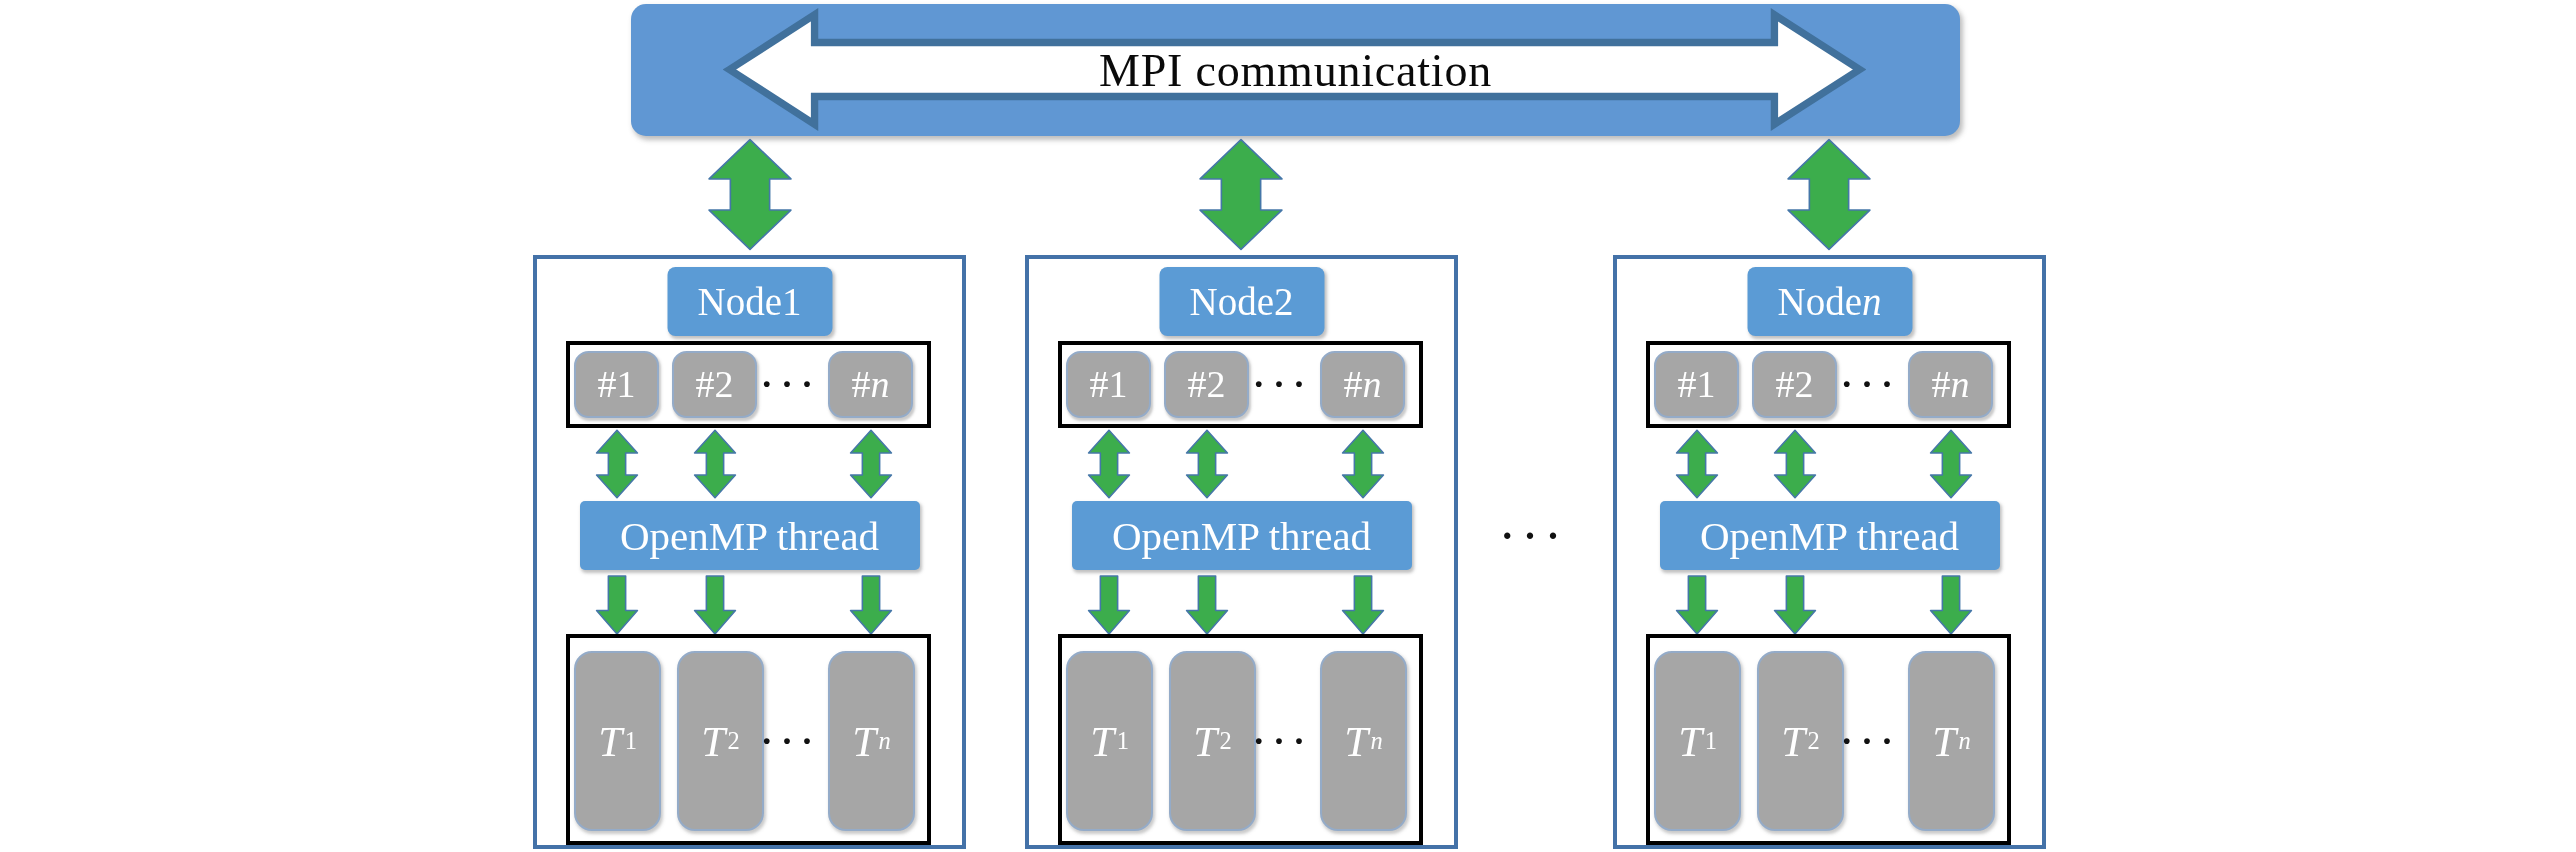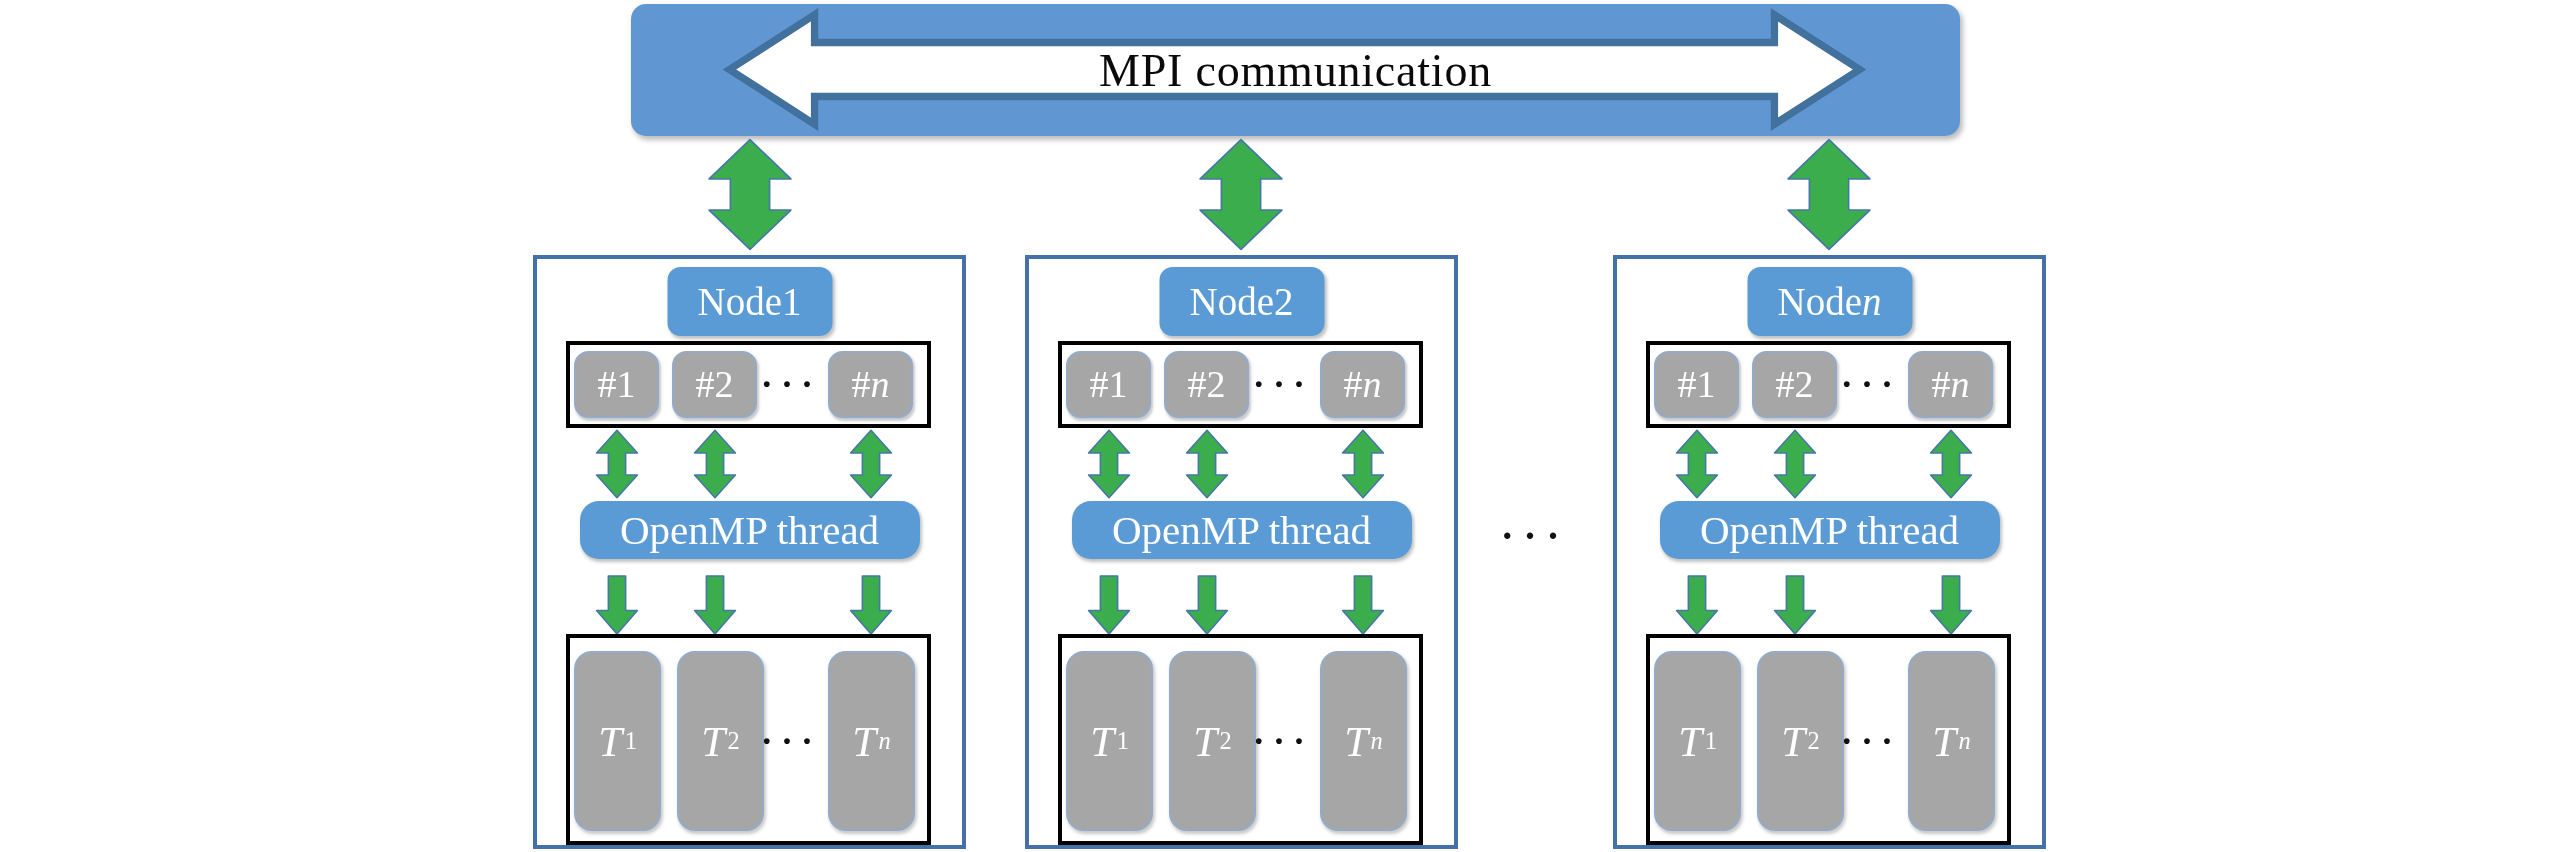--- a/index.html
+++ b/index.html
@@ -27,21 +27,21 @@
 
   
   .node {
     position:absolute; top:255px; width:433px; height:594px;
     background:#ffffff; border:4.9px solid #4472a8; box-sizing:border-box;
   }
   .n0 { left:533px; } .n1 { left:1025px; } .n2 { left:1613px; }
 
   .node-label {
     position:absolute; left:50%; transform:translateX(-50%); top:8.2px;
-    width:165px; height:69px; background:#5b9bd5; border-radius:13px;
+    width:165px; height:69px; background:#5b9bd5; border-radius:8px;
     display:flex; align-items:center; justify-content:center;
     color:#ffffff; font-size:39px;
     box-shadow:1.6px 2.5px 3.3px rgba(100,100,100,.4);
   }
 
   .inner-box {
     position:absolute; left:29px; width:365px;
     border:4.1px solid #000000; background:#ffffff; box-sizing:border-box;
   }
   .core-box { top:82px; height:87px; }
@@ -70,21 +70,21 @@
 
   .dots {
     position:absolute; color:#111111; font-weight:bold;
     font-size:36px; letter-spacing:8.2px; text-align:center; width:74px;
   }
   .core-dots { left:184px; top:5.7px; height:67px; line-height:67px; }
   .task-dots { left:184px; top:13px; height:180px; line-height:180px; }
 
   .openmp {
     position:absolute; left:50%; transform:translateX(-50%); top:242px;
-    width:340px; height:58px; background:#5b9bd5; border-radius:19px;
+    width:340px; height:69px; background:#5b9bd5; border-radius:5px;
     display:flex; align-items:center; justify-content:center;
     color:#ffffff; font-size:41px;
     box-shadow:1.6px 2.5px 3.3px rgba(100,100,100,.4);
   }
 
   .ud { position:absolute; width:44px; height:74px; top:168px; }
   .dn { position:absolute; width:44px; height:64px; top:314px; }
   .p1 { left:58px; } .p2 { left:156px; } .p3 { left:312px; }
 
   .between-dots {

